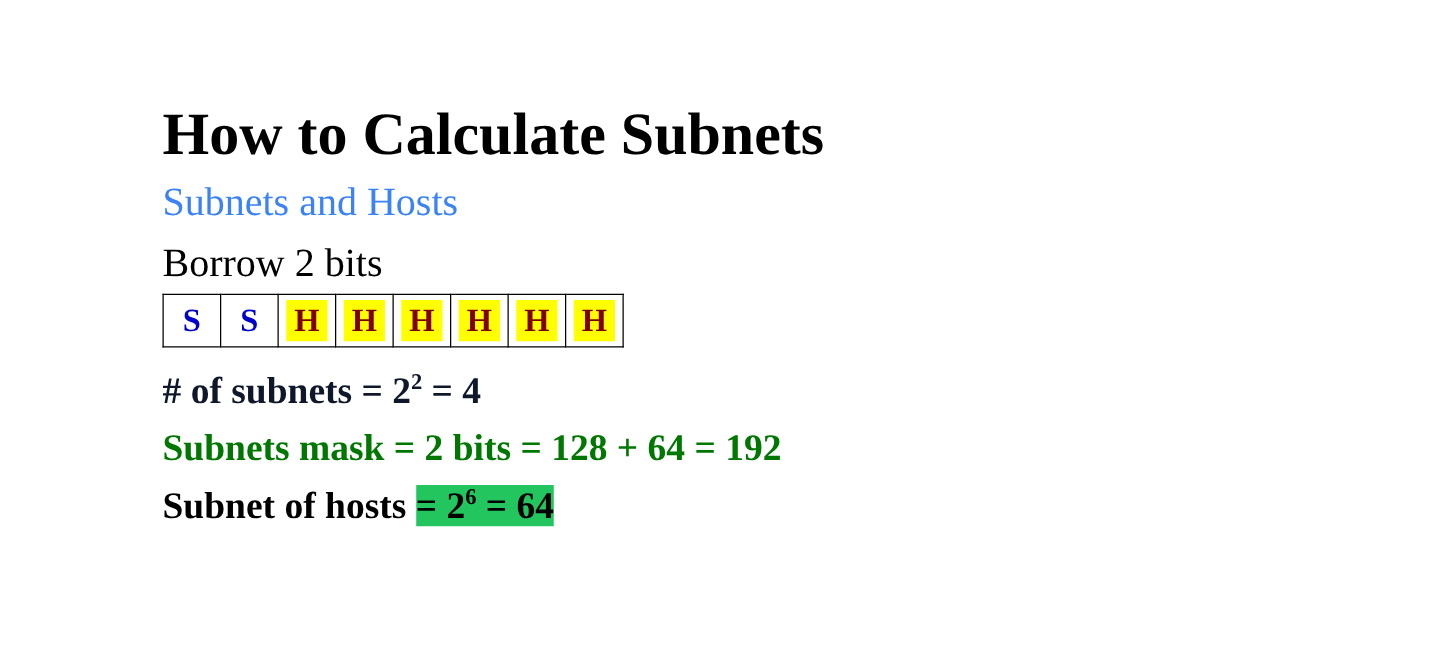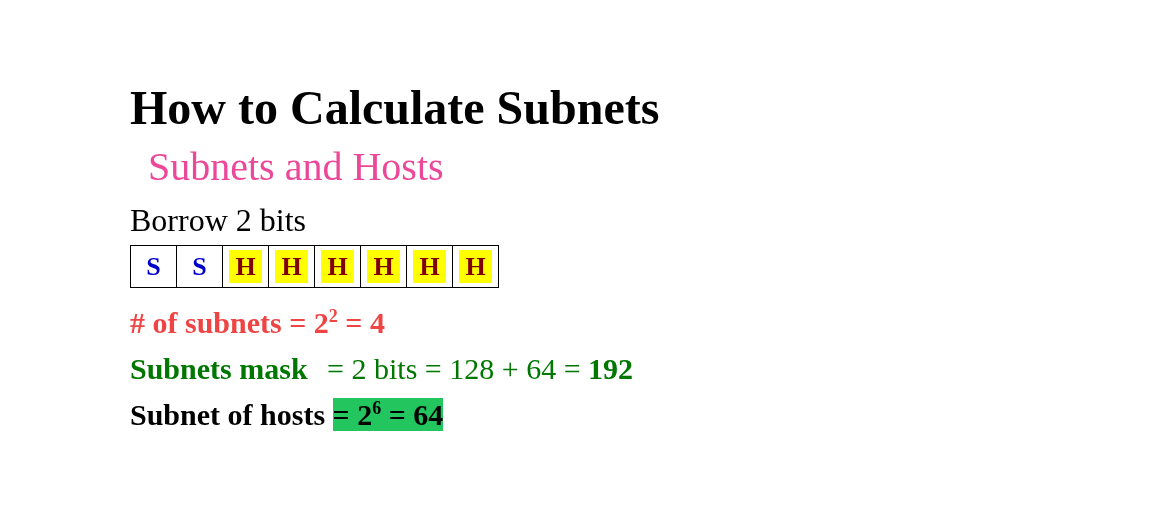--- a/index.html
+++ b/index.html
@@ -14,25 +14,24 @@
       height: 516px;
       padding: 80px 0 0 130px;
     }
     .title {
       font-size: 48px;
       font-weight: bold;
       color: #000000;
       margin-bottom: 8px;
     }
     .subtitle {
-      font-size: 40px;
+      font-size: 32px;
       font-weight: normal;
-      color: #ec4899;
+      color: #3b82f6;
       margin-bottom: 12px;
-      margin-left: 18px;
     }
     .borrow-label {
       font-size: 32px;
       font-weight: normal;
       color: #000000;
       margin-bottom: 6px;
     }
     .bit-table {
       border-collapse: collapse;
       margin-bottom: 14px;
@@ -60,28 +59,27 @@
       padding: 0 6px;
       line-height: 1.3;
     }
     .formula-row {
       font-size: 30px;
       font-weight: bold;
       margin-bottom: 4px;
       line-height: 1.4;
     }
     .subnets-formula {
-      color: #ef4444;
+      color: #0f172a;
     }
     .mask-formula {
       color: #007700;
     }
     .mask-formula .light {
-      font-weight: normal;
-      margin-left: 12px;
+      font-weight: bold;
     }
     .hosts-formula {
       color: #000000;
     }
     .highlight-yellow {
       background: #22c55e;
     }
     sup {
       font-size: 0.6em;
       vertical-align: super;

